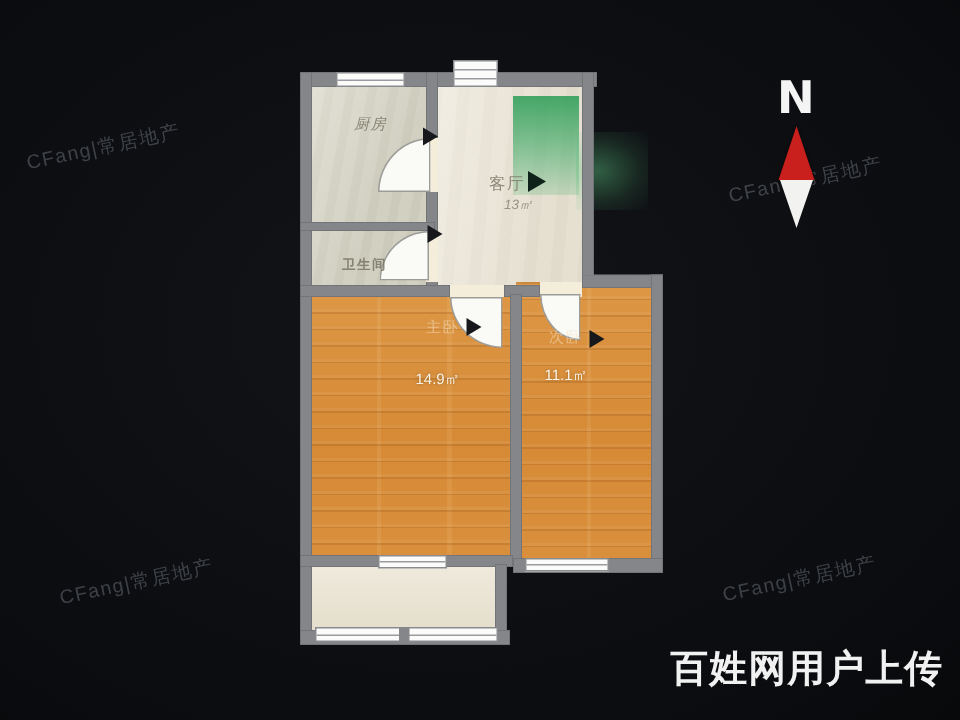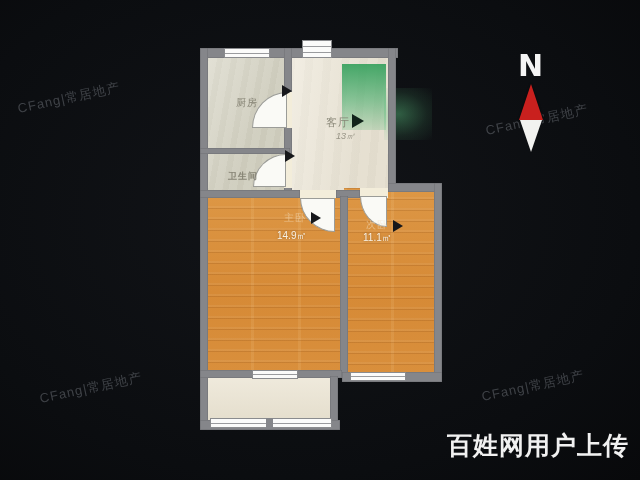--- a/index.html
+++ b/index.html
@@ -120,28 +120,28 @@
       <i style="top:3px;"></i>
     </div>
   <div class="abs" style="left:266px;top:418px;width:7px;height:10px;background:#85868a;"></div>
 
   <div class="abs arrow" style="left:282px;top:85px;"></div>
   <div class="abs arrow" style="left:285px;top:150px;"></div>
   <div class="abs arrow big" style="left:352px;top:114px;"></div>
   <div class="abs arrow" style="left:311px;top:212px;"></div>
   <div class="abs arrow" style="left:393px;top:220px;"></div>
 
-  <div class="abs room-label" style="left:236px;top:96px;">厨房</div>
+  <div class="abs room-label" style="left:236px;top:76px;font-style:italic;">厨房</div>
   <div class="abs room-label" style="left:228px;top:170px;font-size:9px;font-weight:bold;">卫生间</div>
   <div class="abs room-label" style="left:326px;top:115px;font-size:11px;color:rgba(130,128,112,.9);text-align:right;">客厅</div>
   <div class="abs room-label" style="left:336px;top:130px;font-size:9px;color:rgba(130,128,112,.8);letter-spacing:0;font-style:italic;">13㎡</div>
   <div class="abs room-label on-wood" style="left:284px;top:211px;text-align:center;">主卧</div>
-  <div class="abs room-area" style="left:277px;top:229px;">14.9㎡</div>
+  <div class="abs room-area" style="left:277px;top:246px;">14.9㎡</div>
   <div class="abs room-label on-wood" style="left:366px;top:218px;">次卧</div>
-  <div class="abs room-area" style="left:363px;top:231px;text-align:center;">11.1㎡</div>
+  <div class="abs room-area" style="left:363px;top:243px;text-align:center;">11.1㎡</div>
 
 </div>
 
 <div class="abs" style="left:503px;top:48px;width:56px;height:110px;">
   <div class="abs compass-n" style="left:15px;top:0px;">N</div>
   <div class="abs needle-top" style="left:16px;top:36px;"></div>
   <div class="abs needle-bottom" style="left:17px;top:72px;"></div>
 </div>
 
 <div class="abs uploader" style="left:447px;top:429px;">百姓网用户上传</div>

